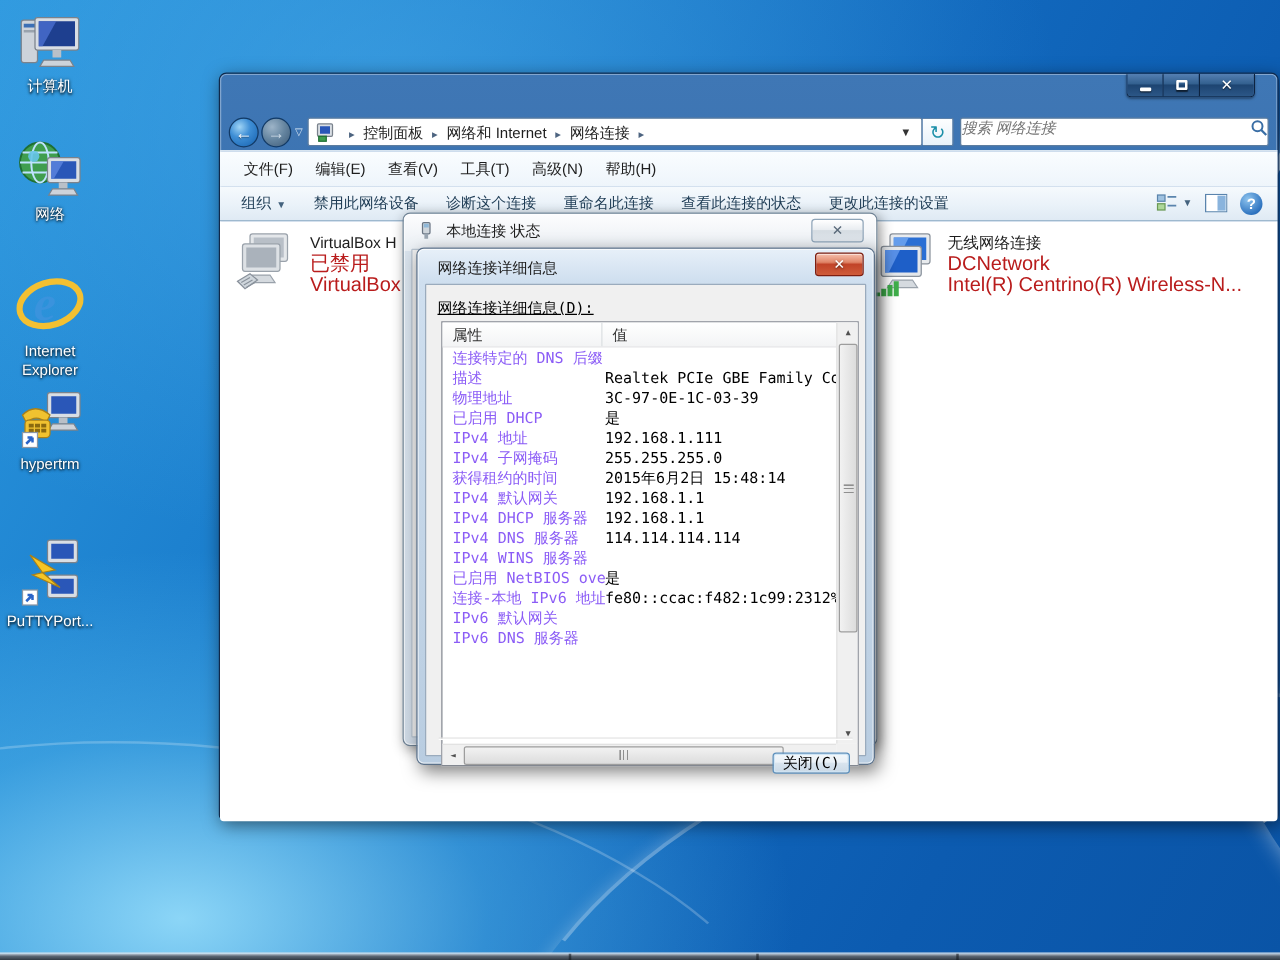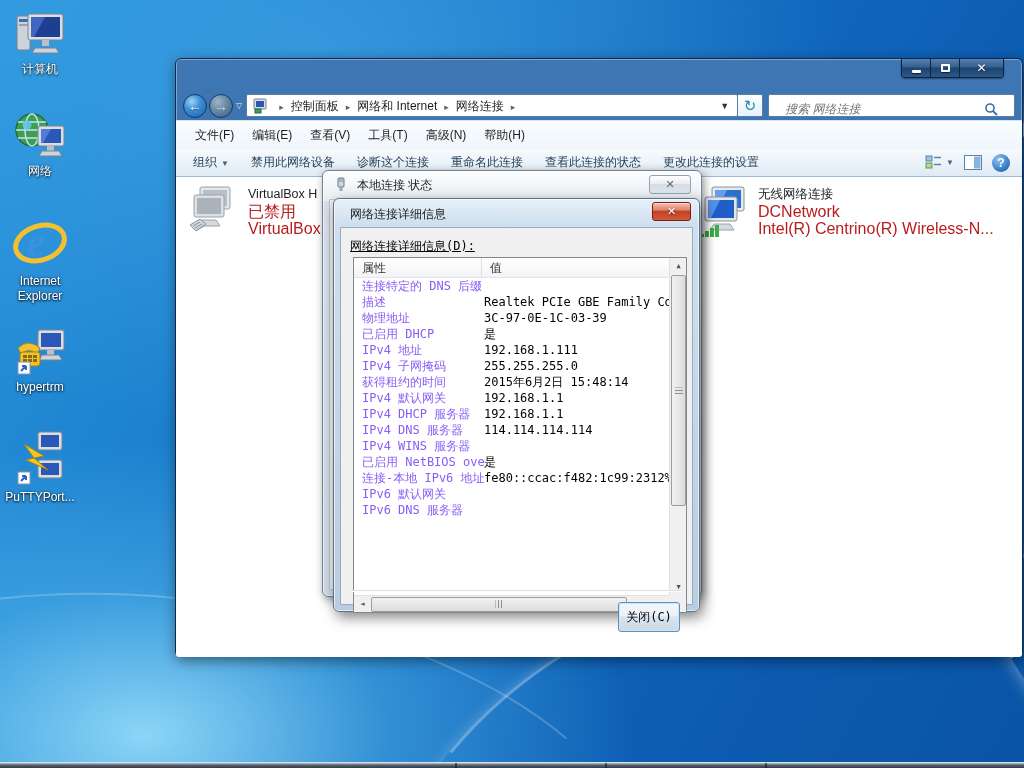--- a/index.html
+++ b/index.html
@@ -61,21 +61,21 @@
     display:flex; align-items:center; flex:0 0 492px; overflow:hidden; }
   .bc-icon { margin:0 4px 0 5px; flex:0 0 auto; display:flex; }
   .bc-sep { color:#4d6480; font-size:9px; padding:0 7px; }
   .bc-item { font-size:12px; color:#1e1e1e; white-space:nowrap; cursor:pointer; }
   .bc-dd { margin-left:auto; padding:0 8px; color:#333; font-size:9px; cursor:pointer; }
   .refreshbtn { width:25px; height:23px; background:linear-gradient(#fdfeff,#e8f2fa);
     border:1px solid #5c7da0; border-left:none; border-radius:0 2px 2px 0;
     display:flex; align-items:center; justify-content:center; color:#1b8fa8; font-size:15px;
     cursor:pointer; flex:0 0 auto; margin-right:5px; }
   .searchbox { height:23px; flex:1 1 auto; background:#fff; border:1px solid #5c7da0;
-    border-radius:2px; display:flex; align-items:flex-end; padding:0 16px; }
+    border-radius:2px; display:flex; align-items:flex-start; padding:0 0; }
   .searchbox input { border:none; outline:none; flex:1; font-size:12px; font-style:italic;
     color:#8a8a8a; font-family:inherit; background:transparent; }
 
   .menubar { height:29px; background:linear-gradient(#fafdff,#eef5fb);
     display:flex; align-items:center; padding-left:10px; border-top:1px solid #d7e4f0; }
   .menuitem { font-size:12px; color:#1e1e1e; padding:3px 9px; cursor:pointer; }
   .toolbar { height:28px; background:linear-gradient(#f6fafd 0%,#eaf2f9 55%,#dfeaf4 100%);
     border-bottom:1px solid #9fb9cf; display:flex; align-items:center; padding:0 6px; }
   .tbtn { font-size:12px; color:#1e3c55; padding:4px 11px; cursor:pointer; white-space:nowrap; }
   .tbtn .dd { font-size:8px; color:#44637e; margin-left:4px; }
@@ -149,21 +149,21 @@
     background:repeating-linear-gradient(#8f8f8f 0 1px, transparent 1px 3px); }
   .hthumb { position:relative; height:15px; flex:0 0 256px; margin:0 0 0 0;
     background:linear-gradient(#f2f2f2,#dcdcdc); border:1px solid #9d9d9d; border-radius:2px; }
   .hthumb .grip { width:7px; height:8px;
     background:repeating-linear-gradient(90deg,#8f8f8f 0 1px, transparent 1px 3px); }
   .hspacer { flex:1; }
   .corner { position:absolute; right:0; bottom:0; width:17px; height:17px; background:#f0f0f0; }
 
   .etched { position:absolute; left:10px; right:10px; top:362px; height:2px;
     border-top:1px solid #dfdfdf; border-bottom:1px solid #ffffff; }
-  .closebtn { position:absolute; right:12px; top:374px; width:62px; height:30px;
+  .closebtn { position:absolute; right:12px; top:374px; width:62px; height:17px;
     background:linear-gradient(#f2f7fb 0%,#eaf1f7 45%,#d9e4ee 50%,#cad9e6 100%);
     border:1px solid #5c90bd; border-radius:3px; box-shadow:0 0 0 1px #cfe5f5 inset;
     font-size:12px; color:#000; font-family:"DejaVu Sans Mono","DejaVu Sans",monospace;
     display:flex; align-items:center; justify-content:center; cursor:pointer; }
 
   
   .taskbar { position:absolute; left:0; bottom:0; width:1024px; height:6px; z-index:40;
     background:linear-gradient(#b9c6d3,#5a6572 40%,#313a44); border-top:1px solid #d8e2ec; }
   .taskbar .sep { position:absolute; top:0; width:2px; height:100%; background:rgba(15,20,26,.55); }
 </style>
@@ -208,21 +208,21 @@
 </div>
 <div class="dicon" style="top:218px">
   <div class="ig">
     <svg width="54" height="52" viewBox="0 0 54 52">
       <ellipse cx="27" cy="25" rx="25" ry="17" fill="none" stroke="#f3c032" stroke-width="5" transform="rotate(-18 27 25)"></ellipse>
       <text x="14" y="38" font-family="Liberation Serif, serif" font-style="italic" font-size="40" fill="#3a93dd" font-weight="bold">e</text>
     </svg>
   </div>
   <div class="lbl">Internet Explorer</div>
 </div>
-<div class="dicon" style="top:324px">
+<div class="dicon" style="top:308px">
   <div class="ig">
     <svg width="52" height="50" viewBox="0 0 52 50">
       <rect x="24" y="4" width="26" height="20" rx="2" fill="#d9dee4" stroke="#7a828c"></rect>
       <rect x="27" y="7" width="20" height="14" fill="#2a57b8"></rect>
       <rect x="33" y="24" width="7" height="5" fill="#b9c0c8"></rect>
       <path d="M28 29 h17 l3 5 h-23 z" fill="#cdd3da" stroke="#7a828c"></path>
       <path d="M4 22 q10 -10 22 0 l-3 6 q-8 -7 -16 0 z" fill="#f0c230" stroke="#a8801a"></path>
       <rect x="6" y="26" width="20" height="14" rx="3" fill="#f0c230" stroke="#a8801a"></rect>
       <rect x="9" y="29" width="4" height="3" fill="#8a6a10"></rect>
         <rect x="14" y="29" width="4" height="3" fill="#8a6a10"></rect>

